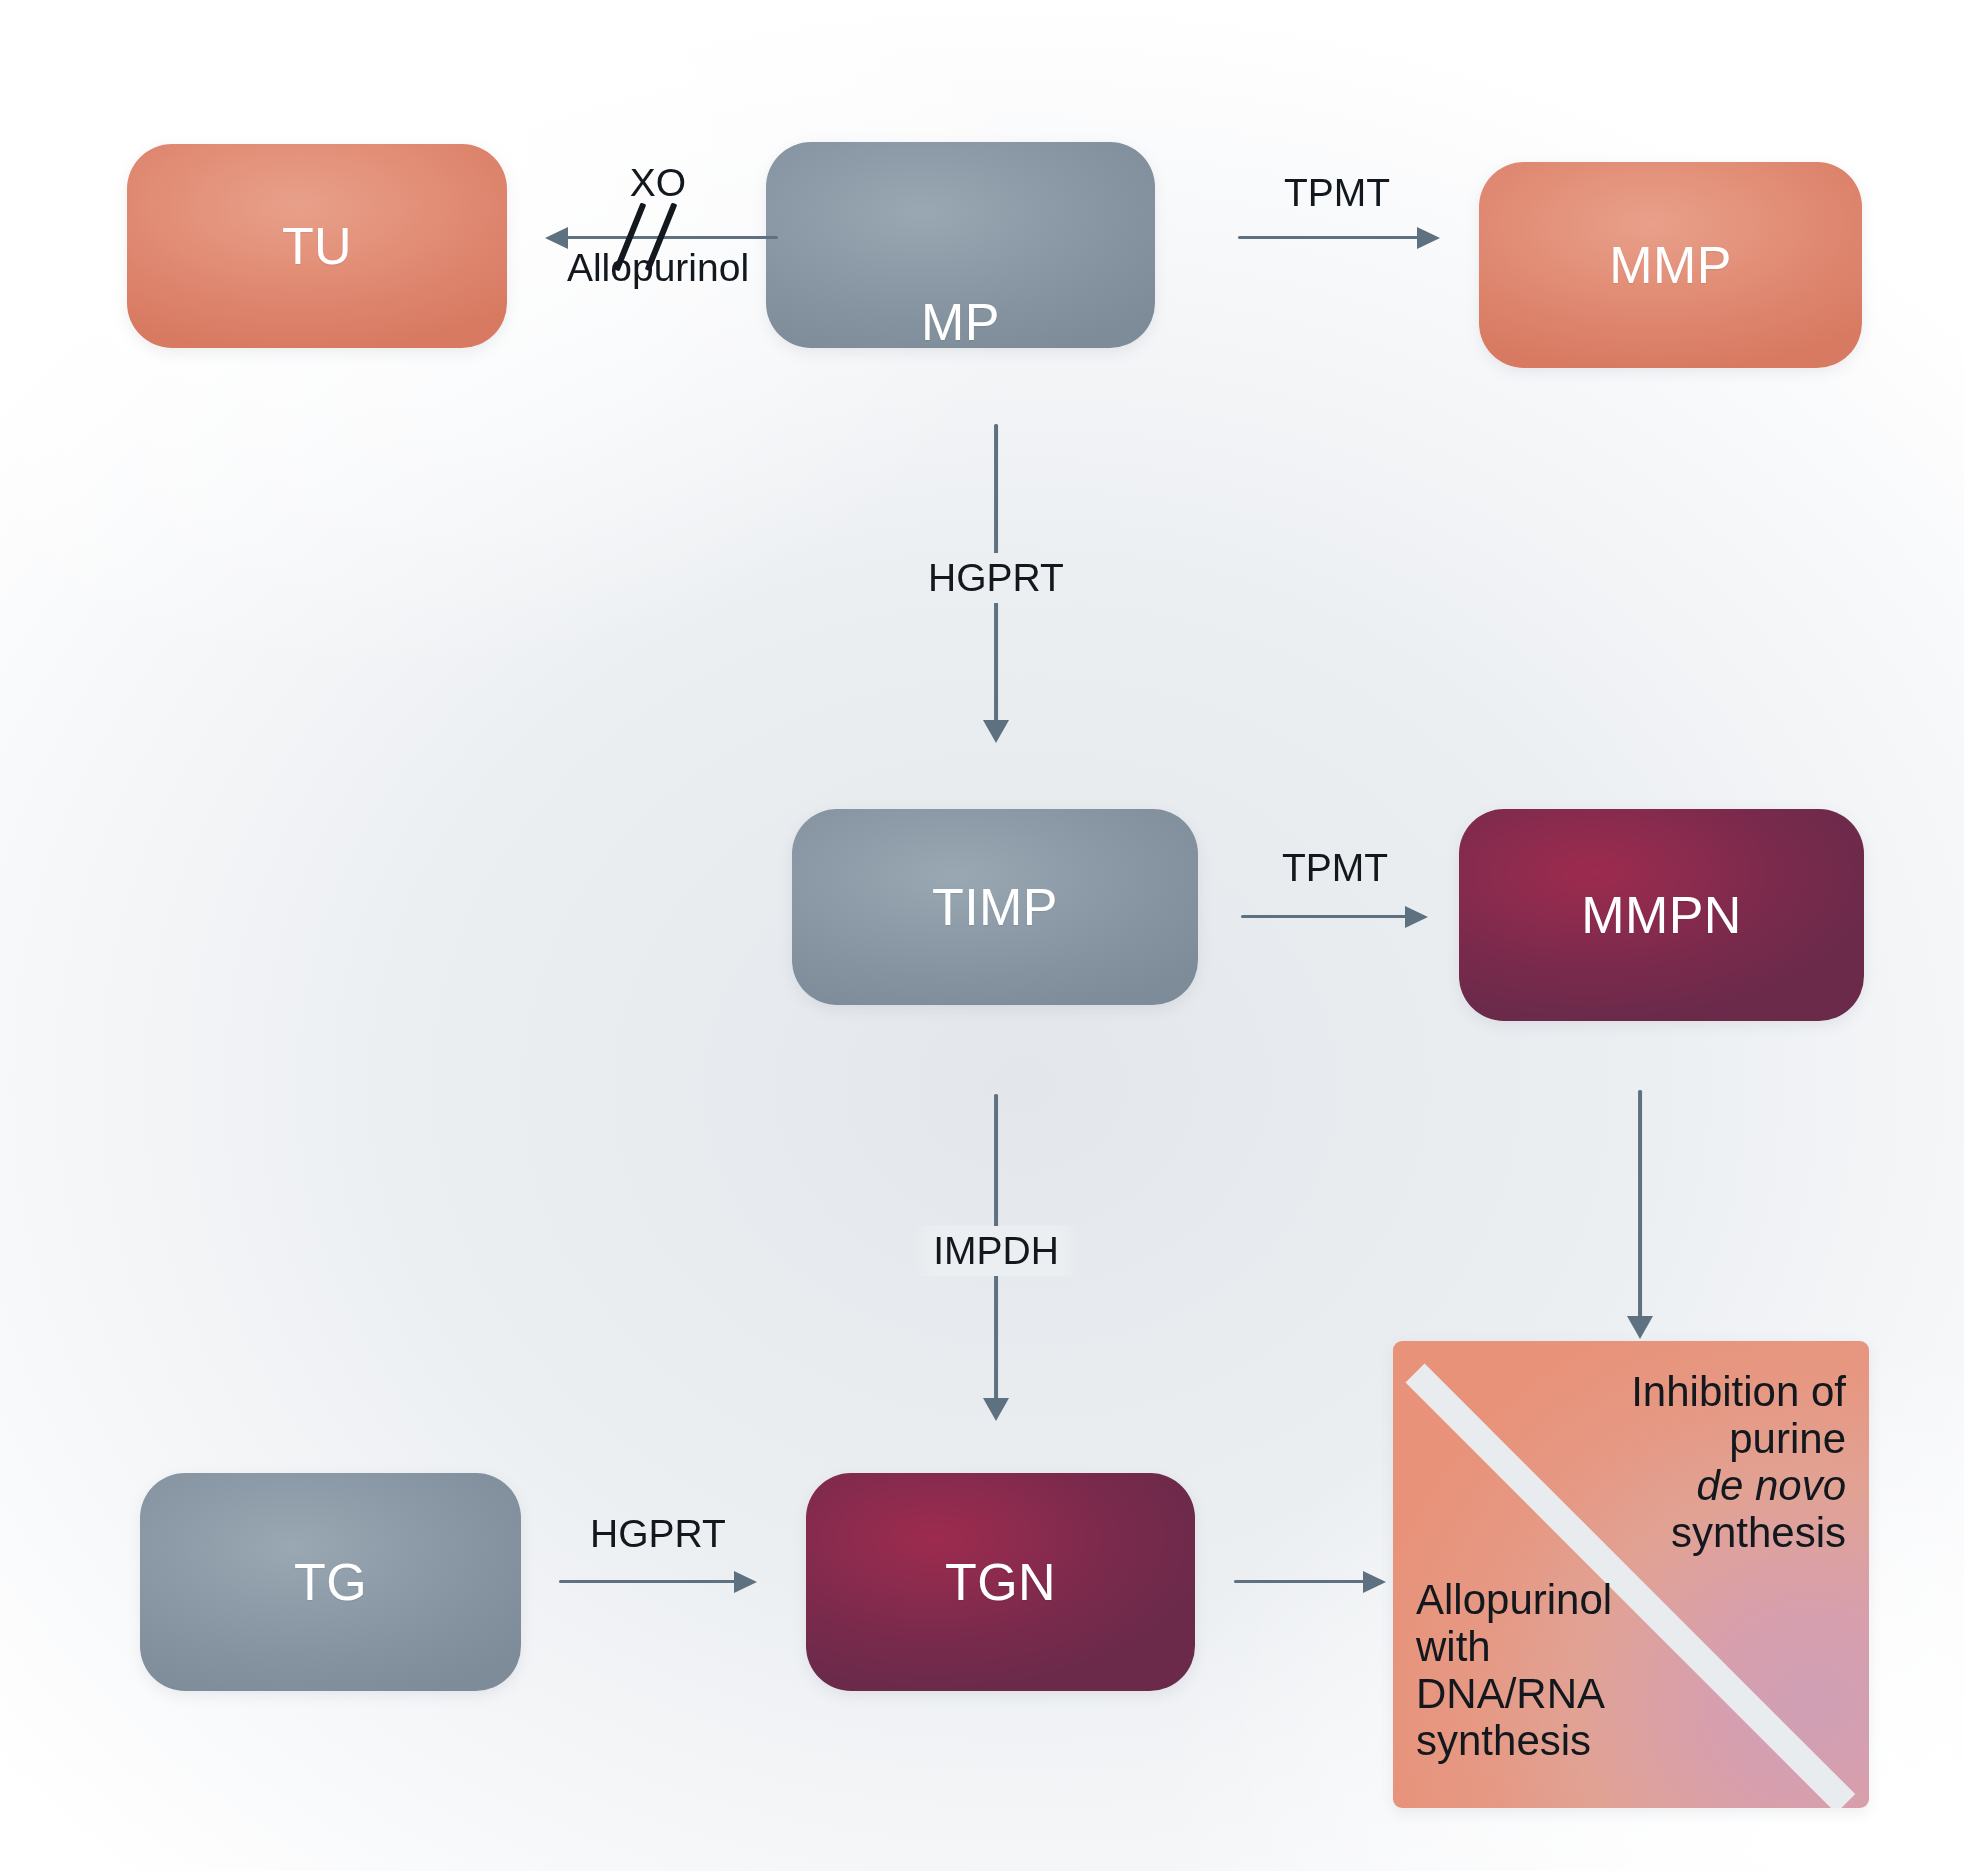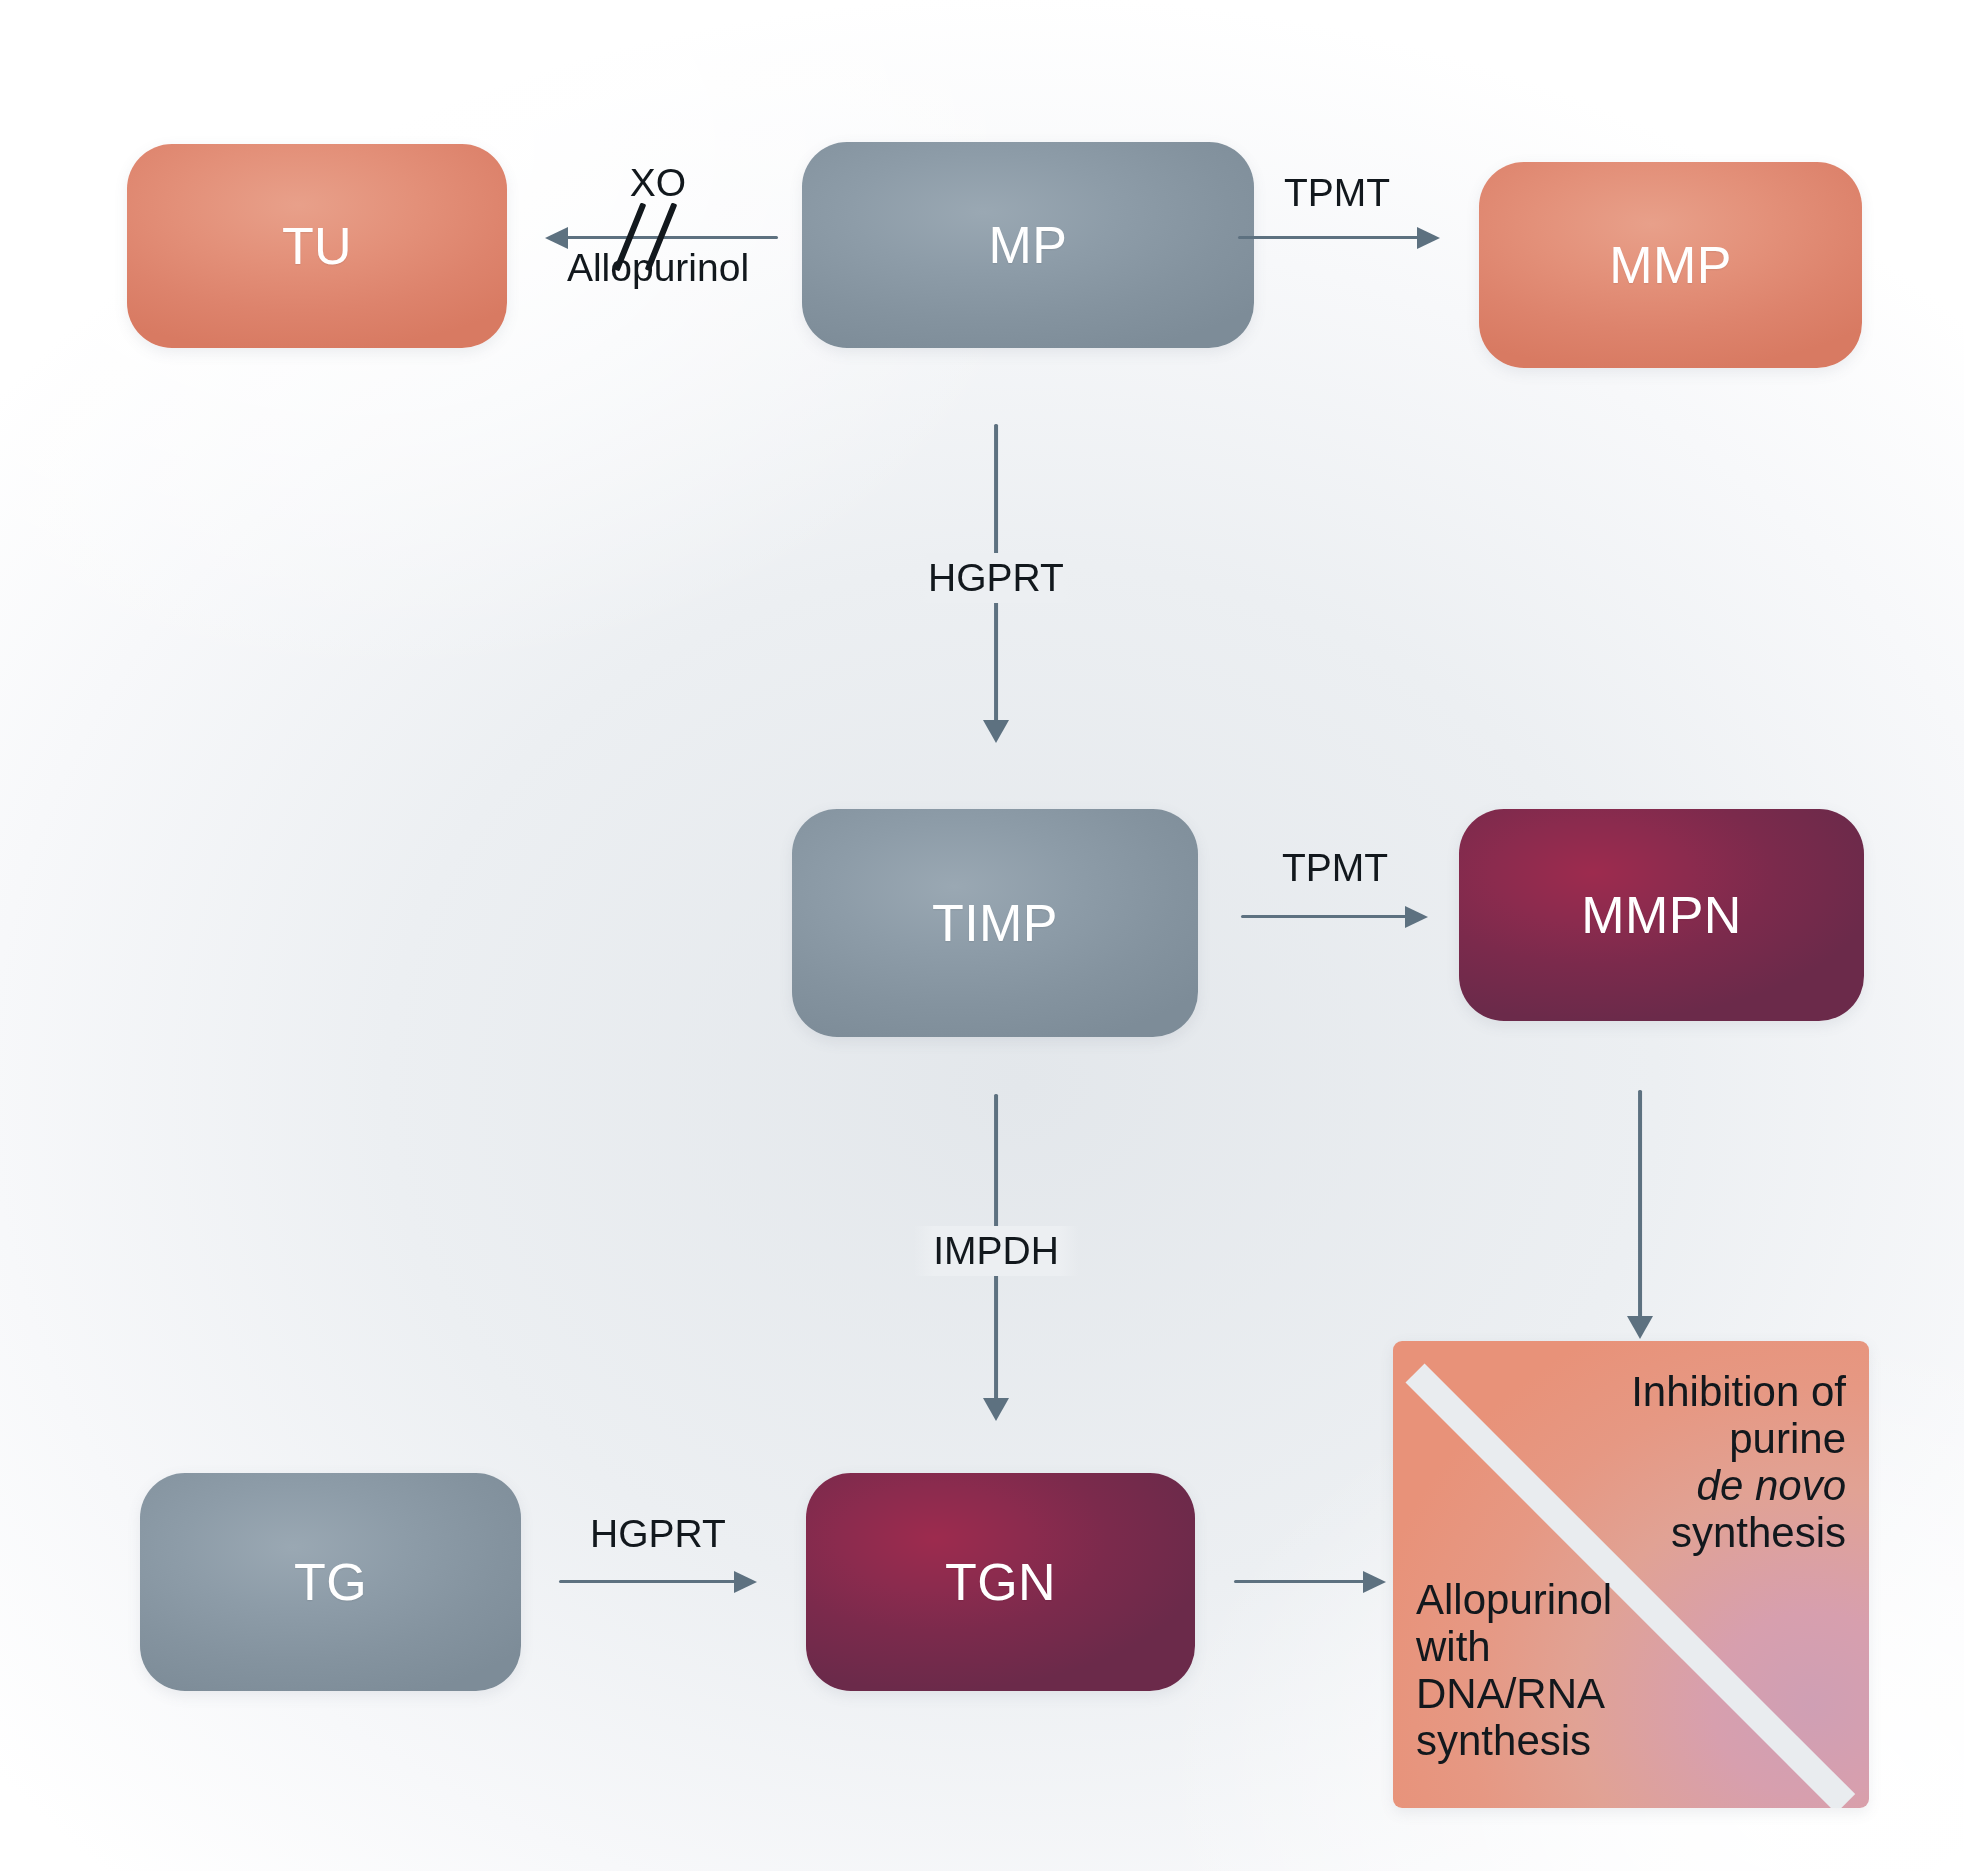--- a/index.html
+++ b/index.html
@@ -179,21 +179,21 @@
 </style>
 </head>
 <body>
 
 <div id="canvas">
 
   <div class="node salmon" style="left:127px; top:144px; width:380px; height:204px;">
     <span class="label">TU</span>
   </div>
 
-  <div class="node slate" style="left:802px; top:142px; width:452px; height:206px;">
+  <div class="node slate" style="left:766px; top:142px; width:389px; height:206px;align-items:flex-end;">
     <span class="label">MP</span>
   </div>
 
   <div class="node salmon" style="left:1479px; top:142px; width:383px; height:206px;margin-top:20px;">
     <span class="label">MMP</span>
   </div>
 
   <div class="arrow-h" style="left:545px; top:222px; width:233px; height:31px;">
     <span class="head-left"></span>
     <span class="arrow-line-h leftward"></span>
@@ -208,21 +208,21 @@
     <span class="head-right"></span>
   </div>
   <span class="enz centered" style="left:1337px; top:173px;">TPMT</span>
 
   <div class="arrow-v" style="left:979px; top:424px; width:34px; height:319px;">
     <span class="arrow-line-v"></span>
     <span class="head-down"></span>
   </div>
   <span class="enz centered on-line" style="left:996px; top:553px;">HGPRT</span>
 
-  <div class="node slate" style="left:792px; top:809px; width:406px; height:228px;">
+  <div class="node slate" style="left:792px; top:809px; width:406px; height:196px;">
     <span class="label">TIMP</span>
   </div>
 
   <div class="node maroon" style="left:1459px; top:809px; width:405px; height:212px;">
     <span class="label">MMPN</span>
   </div>
 
   <div class="arrow-h" style="left:1241px; top:901px; width:187px; height:31px;">
     <span class="arrow-line-h"></span>
     <span class="head-right"></span>

